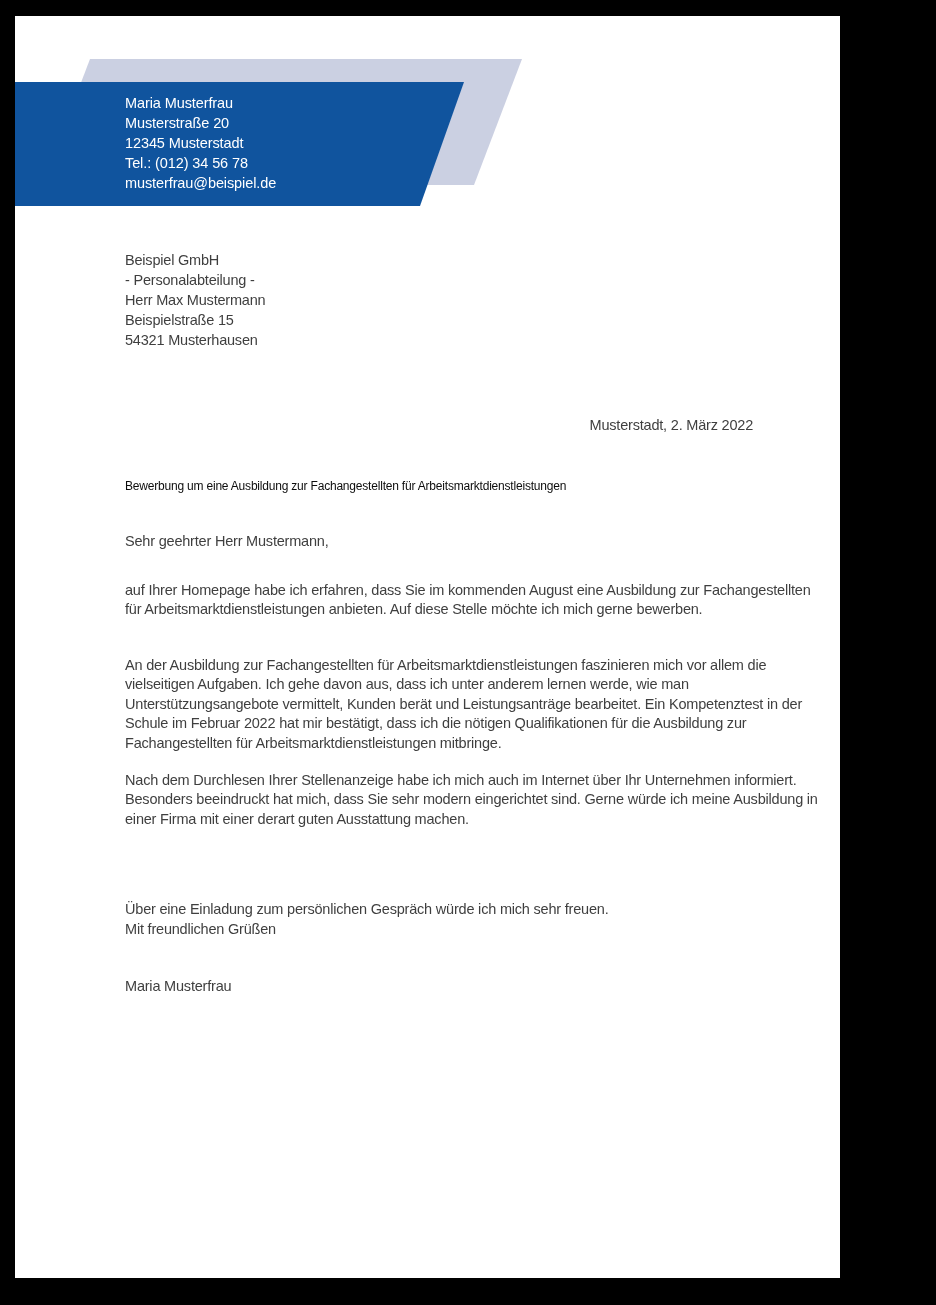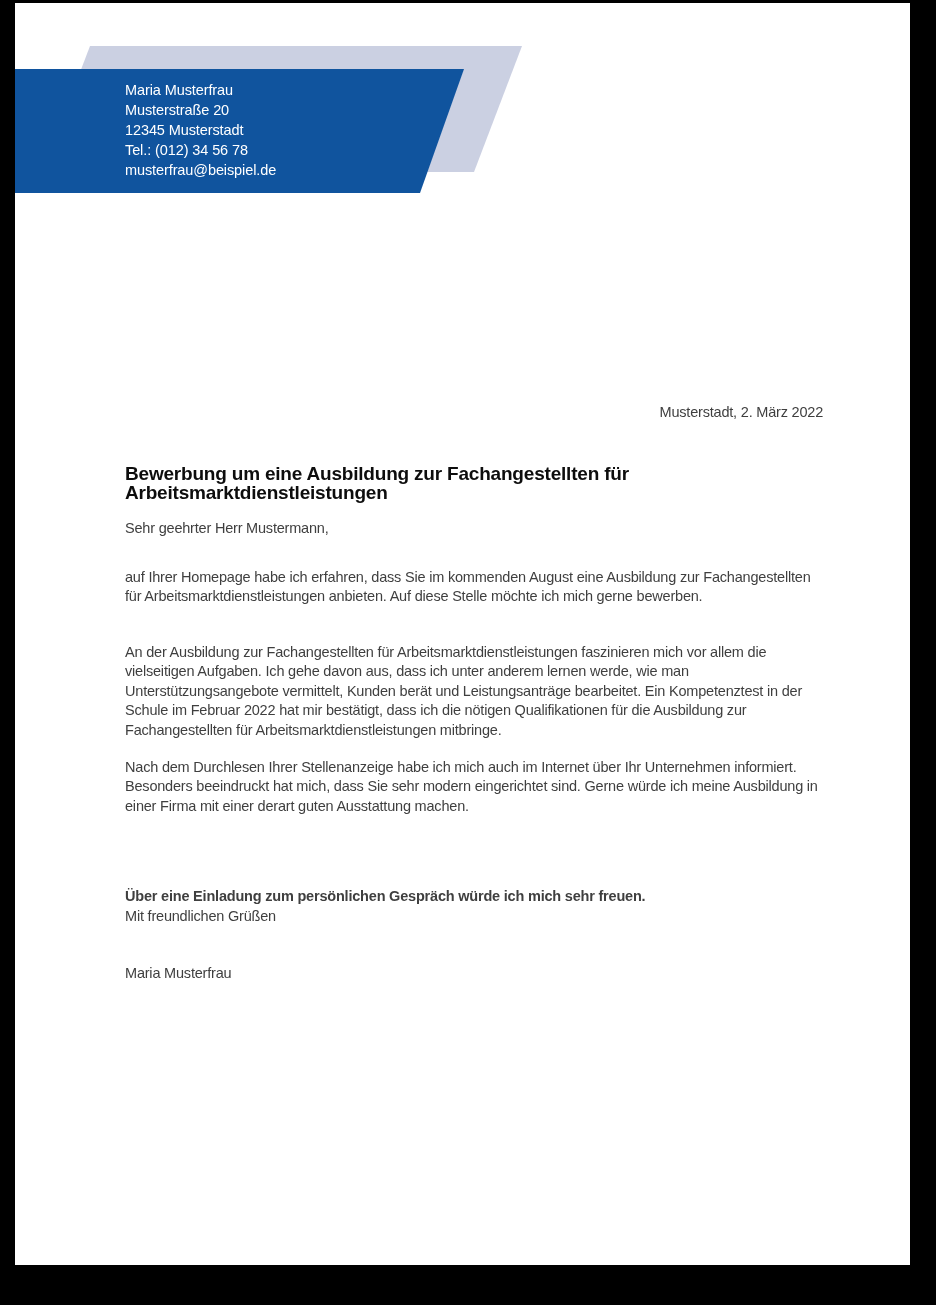--- a/index.html
+++ b/index.html
@@ -14,22 +14,22 @@
   *{box-sizing:border-box;}
   html,body{margin:0;padding:0;}
   body{
     width:936px;height:1305px;
     background:var(--frame);
     font-family:"Liberation Sans","DejaVu Sans",sans-serif;
     position:relative;
     overflow:hidden;
   }
   .paper{
-    position:absolute;left:15px;top:3px;
-    width:895px;height:1262px;
+    position:absolute;left:15px;top:16px;
+    width:825px;height:1262px;
     background:var(--paper);
   }
   
   .shape-gray{
     position:absolute;left:27px;top:43px;width:480px;height:126px;
     background:var(--accent-gray);
     clip-path:polygon(48px 0,480px 0,432px 126px,0 126px);
     z-index:1;
   }
   .shape-blue{
@@ -45,49 +45,56 @@
   }
   
   .txt{
     position:absolute;left:110px;
     color:var(--text-body);
     font-size:14.5px;line-height:19.4px;letter-spacing:-0.2px;
   }
   .recipient{top:234px;line-height:20px;}
   .date{top:400px;left:auto;right:87px;text-align:left;}
   .subject{
-    top:461px;font-weight:bold;font-size:19px;
+    top:461px;font-weight:normal;font-size:12px;
     color:var(--text-heading);letter-spacing:-0.2px;width:720px;
   }
   .salutation{top:516px;text-align:center;}
   .para{width:700px;margin-top:16px;}
   .p1{top:549px;}
   .p2{top:624px;}
   .p3{top:739px;}
   .p4{top:812px;}
-  .p5{top:868px;font-weight:bold;}
+  .p5{top:868px;}
   .closing{top:904px;}
   .signature{top:961px;}
 </style>
 </head>
 <body>
 
 <div class="paper">
 
   <div class="shape-gray"></div>
   <div class="shape-blue"></div>
 
   <div class="sender">
     <div>Maria Musterfrau</div>
     <div>Musterstraße 20</div>
     <div>12345 Musterstadt</div>
     <div>Tel.: (012) 34 56 78</div>
     <div>musterfrau@beispiel.de</div>
   </div>
 
+  <div class="txt recipient">
+    <div>Beispiel GmbH</div>
+    <div>- Personalabteilung -</div>
+    <div>Herr Max Mustermann</div>
+    <div>Beispielstraße 15</div>
+    <div>54321 Musterhausen</div>
+  </div>
 
   <div class="txt date">Musterstadt, 2. März 2022</div>
 
   <div class="txt subject">Bewerbung um eine Ausbildung zur Fachangestellten für Arbeitsmarktdienstleistungen</div>
 
   <div class="txt salutation">Sehr geehrter Herr Mustermann,</div>
 
   <div class="txt para p1">auf Ihrer Homepage habe ich erfahren, dass Sie im kommenden August eine Ausbildung zur Fachangestellten für Arbeitsmarktdienstleistungen anbieten. Auf diese Stelle möchte ich mich gerne bewerben.</div>
   <div class="txt para p2">An der Ausbildung zur Fachangestellten für Arbeitsmarktdienstleistungen faszinieren mich vor allem die vielseitigen Aufgaben. Ich gehe davon aus, dass ich unter anderem lernen werde, wie man Unterstützungsangebote vermittelt, Kunden berät und Leistungsanträge bearbeitet. Ein Kompetenztest in der Schule im Februar 2022 hat mir bestätigt, dass ich die nötigen Qualifikationen für die Ausbildung zur Fachangestellten für Arbeitsmarktdienstleistungen mitbringe.</div>
   <div class="txt para p3">Nach dem Durchlesen Ihrer Stellenanzeige habe ich mich auch im Internet über Ihr Unternehmen informiert. Besonders beeindruckt hat mich, dass Sie sehr modern eingerichtet sind. Gerne würde ich meine Ausbildung in einer Firma mit einer derart guten Ausstattung machen.</div>

